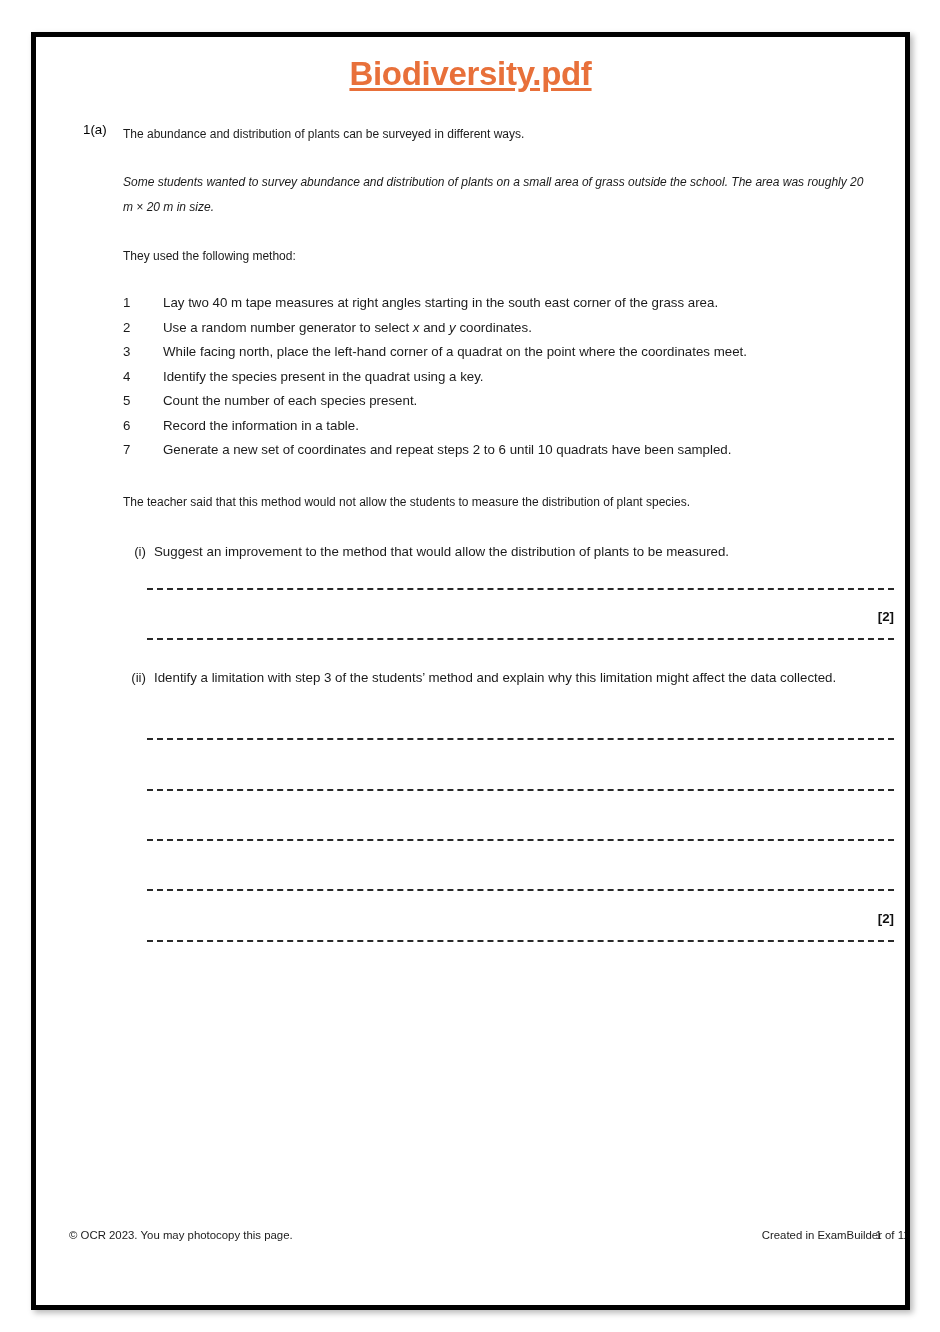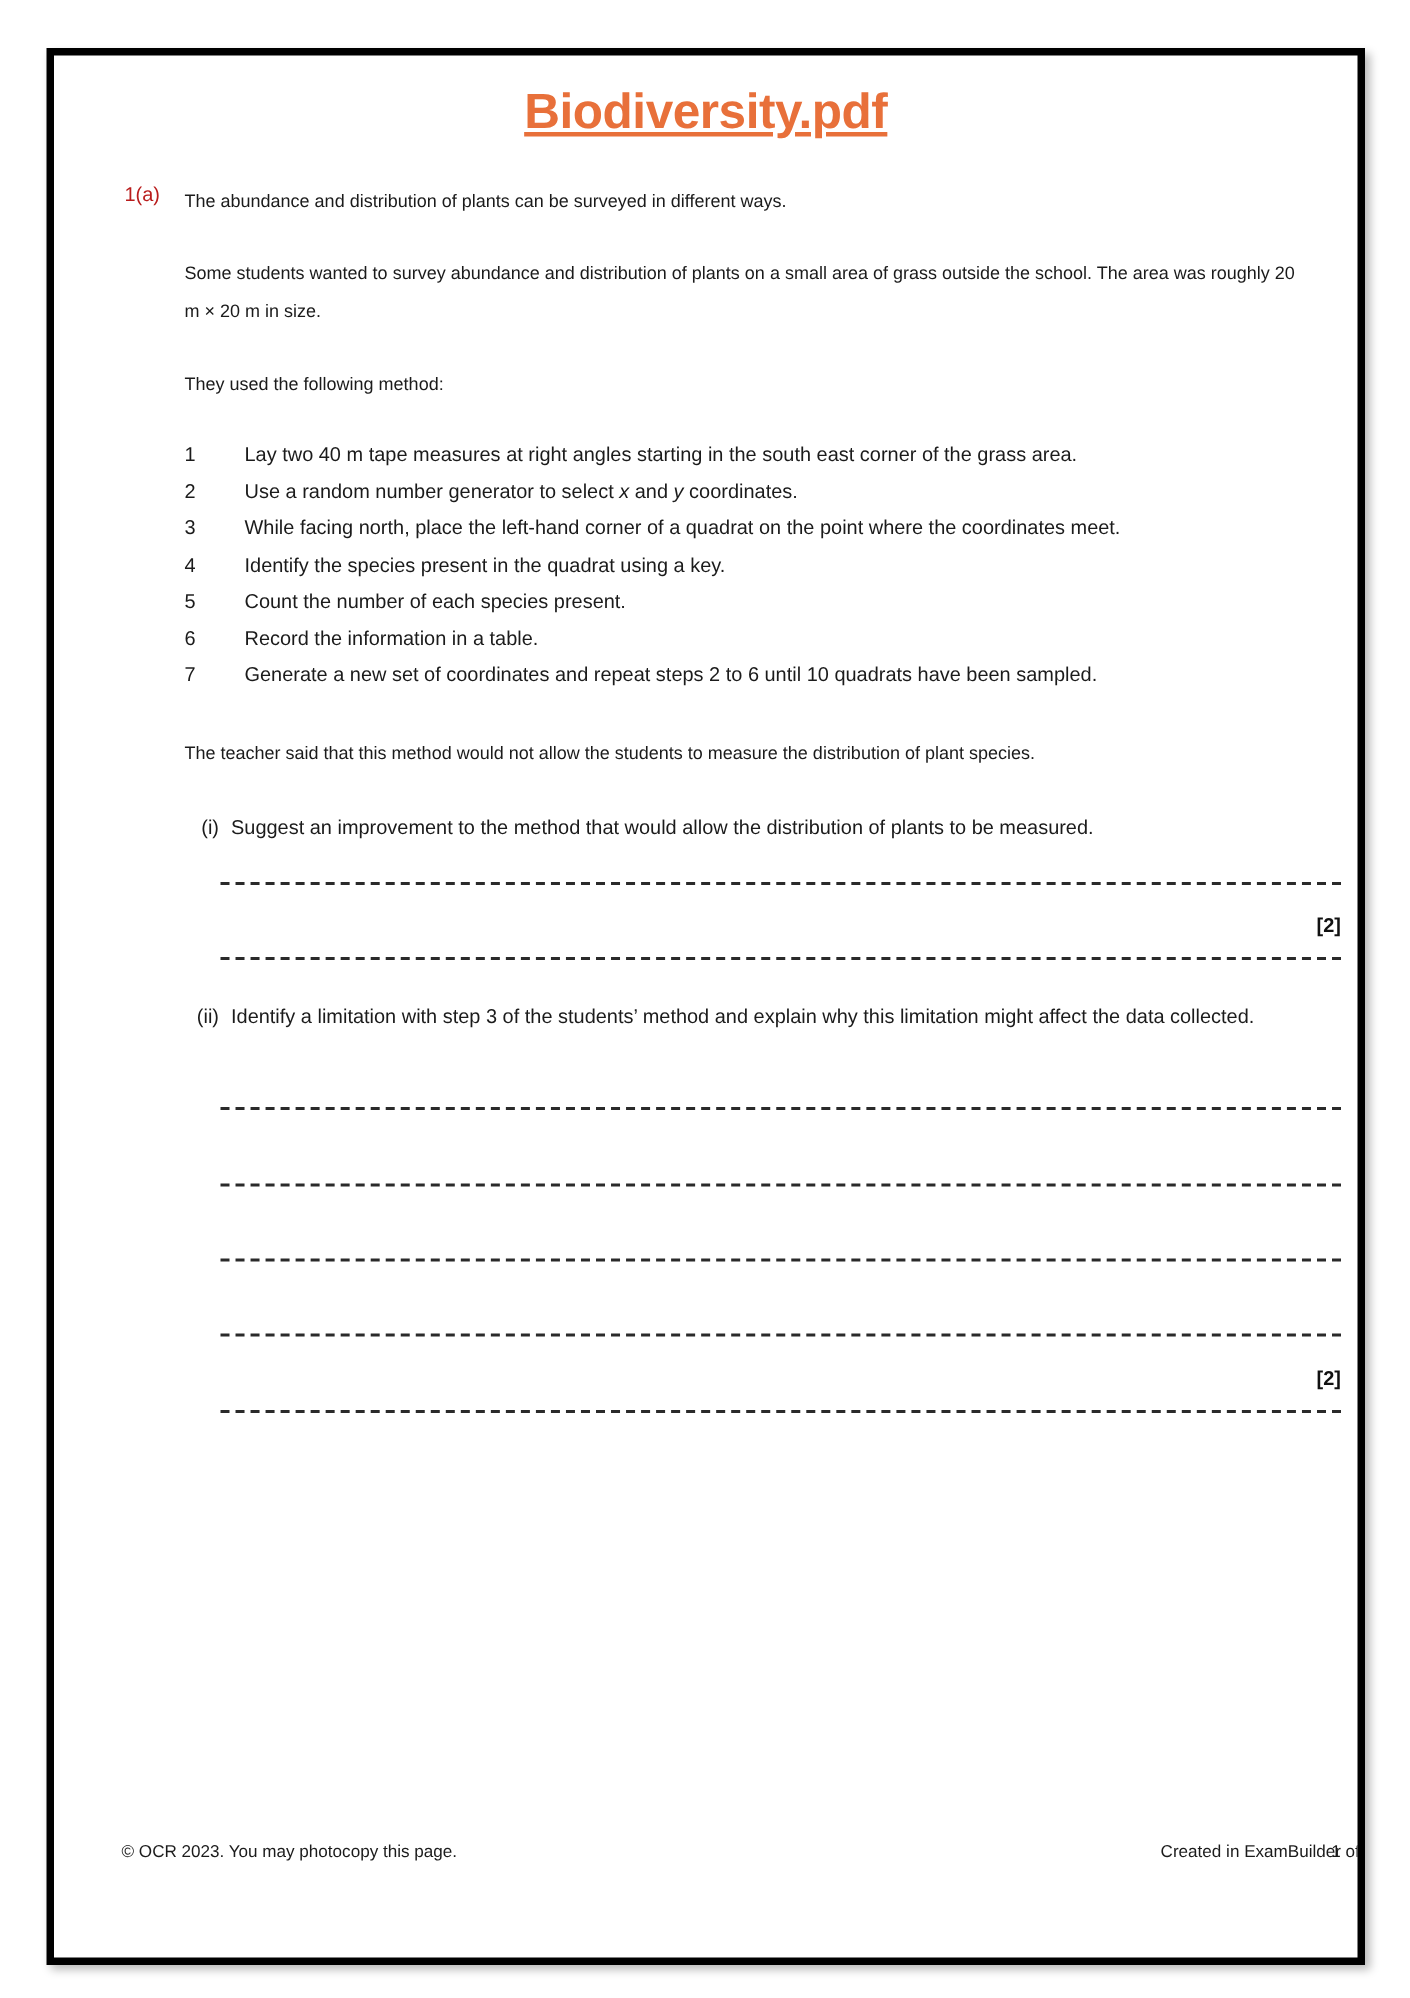--- a/index.html
+++ b/index.html
@@ -52,25 +52,25 @@
     font-size: 12px;
     color: #1b1b1b;
     line-height: 24.5px;
   }
 
   .qnum {
     position: absolute;
     left: 47px;
     top: 85px;
     font-size: 13.3px;
-    color: #b91c1c;
+    color: #000000;
   }
 
   .stem-1 { left: 87px; top: 85px; width: 760px; }
-  .para-2 { left: 87px; top: 133px; width: 744px; }
+  .para-2 { left: 87px; top: 133px; width: 744px; font-style: italic; }
   .para-3 { left: 87px; top: 207px; width: 744px; }
   .para-4 { left: 87px; top: 453px; width: 760px; }
 
   
   .steps {
     position: absolute;
     left: 87px;
     top: 254px;
     width: 770px;
     font-size: 13.3px;
@@ -133,21 +133,20 @@
 
   
   .footer {
     position: absolute;
     left: 0;
     top: 1192px;
     width: 879px;
     height: 20px;
     font-size: 11.4px;
     color: #1b1b1b;
-    margin-left: 12px;
   }
   .footer-left   { position: absolute; left: 33px;  top: 0; }
   .footer-center { position: absolute; left: 0; top: 0; width: 879px; text-align: right; }
   .footer-right  { position: absolute; right: 33px; top: 0; }
 </style>
 </head>
 <body>
 
 <div id="page-wrap">
 

